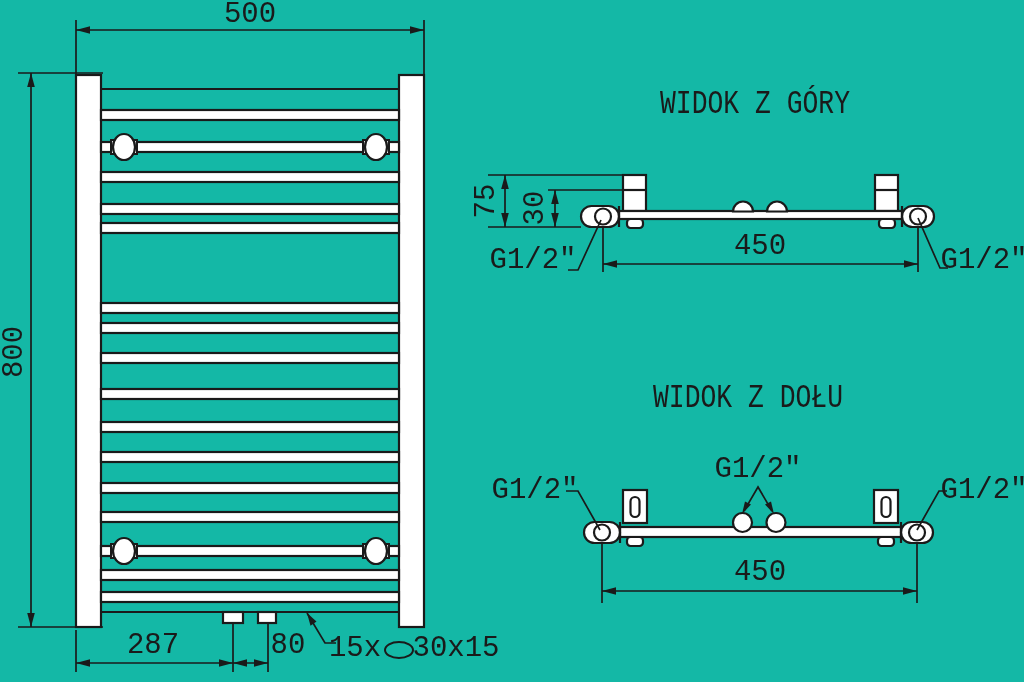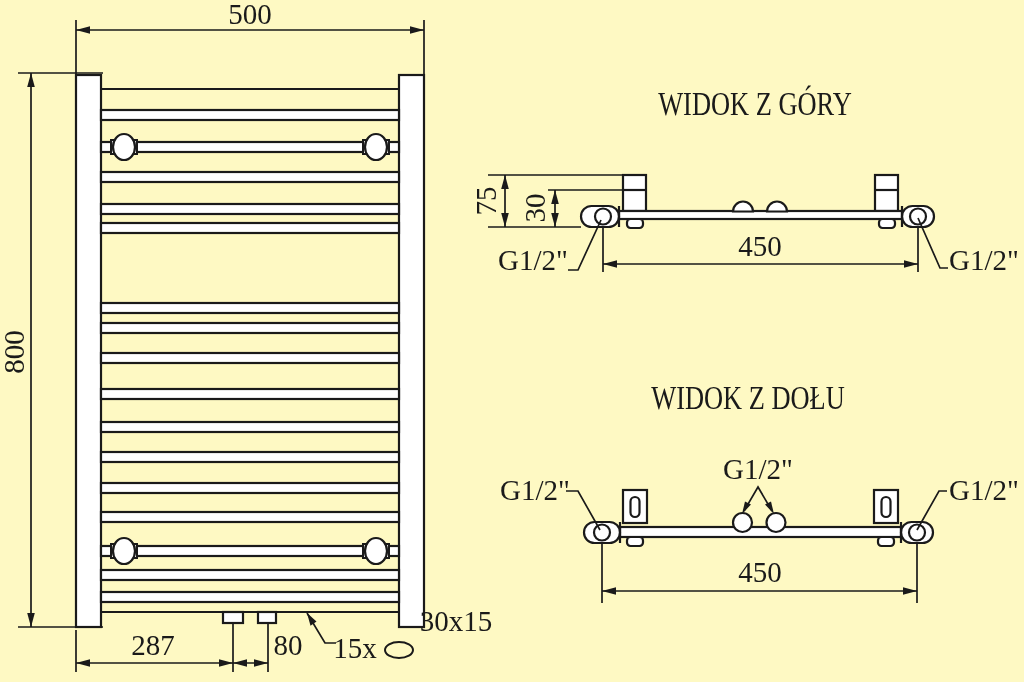--- a/index.html
+++ b/index.html
@@ -1,17 +1,17 @@
 <!DOCTYPE html>
 <html><head>
 <meta charset="utf-8">
 <style>
   html,body{margin:0;padding:0;background:#fff;}
-  .stage{position:relative;width:1024px;height:682px;background:#fef9c3;overflow:hidden;
-         font-family:Liberation Serif, serif;color:#1a1a1a;}
+  .stage{position:relative;width:1024px;height:682px;background:#14b8a6;overflow:hidden;
+         font-family:Liberation Mono, monospace;color:#1a1a1a;}
   .stage svg{position:absolute;left:0;top:0;}
   .t{position:absolute;font-size:29px;line-height:1;white-space:nowrap;color:#1a1a1a;
      transform:translate(-50%,-50%);}
   .rot{transform:translate(-50%,-50%) rotate(-90deg);}
   .title{font-size:33px;transform:translate(-50%,-50%) scaleX(.8);}
 </style>
 </head>
 <body>
 
 <div class="stage">
@@ -164,21 +164,21 @@
     <polygon points="742,514 751,504.5 745,501.5"></polygon>
     <polygon points="774,514 765,504.5 771,501.5"></polygon>
   </g>
 </svg>
 
   <span class="t" style="left:250px;top:14px">500</span>
   <span class="t rot" style="left:14px;top:352px">800</span>
   <span class="t" style="left:153px;top:645px">287</span>
   <span class="t" style="left:288px;top:645px">80</span>
   <span class="t" style="left:355px;top:648px">15x</span>
-  <span class="t" style="left:456px;top:621px">30x15</span>
+  <span class="t" style="left:456px;top:648px">30x15</span>
 
   <span class="t title" style="left:755px;top:104px">WIDOK Z GÓRY</span>
   <span class="t rot" style="left:486px;top:201px">75</span>
   <span class="t rot" style="left:535px;top:208px">30</span>
   <span class="t" style="left:760px;top:246px">450</span>
   <span class="t" style="left:533px;top:260px">G1/2"</span>
   <span class="t" style="left:984px;top:260px">G1/2"</span>
 
   <span class="t title" style="left:748px;top:398px">WIDOK Z DOŁU</span>
   <span class="t" style="left:535px;top:490px">G1/2"</span>

